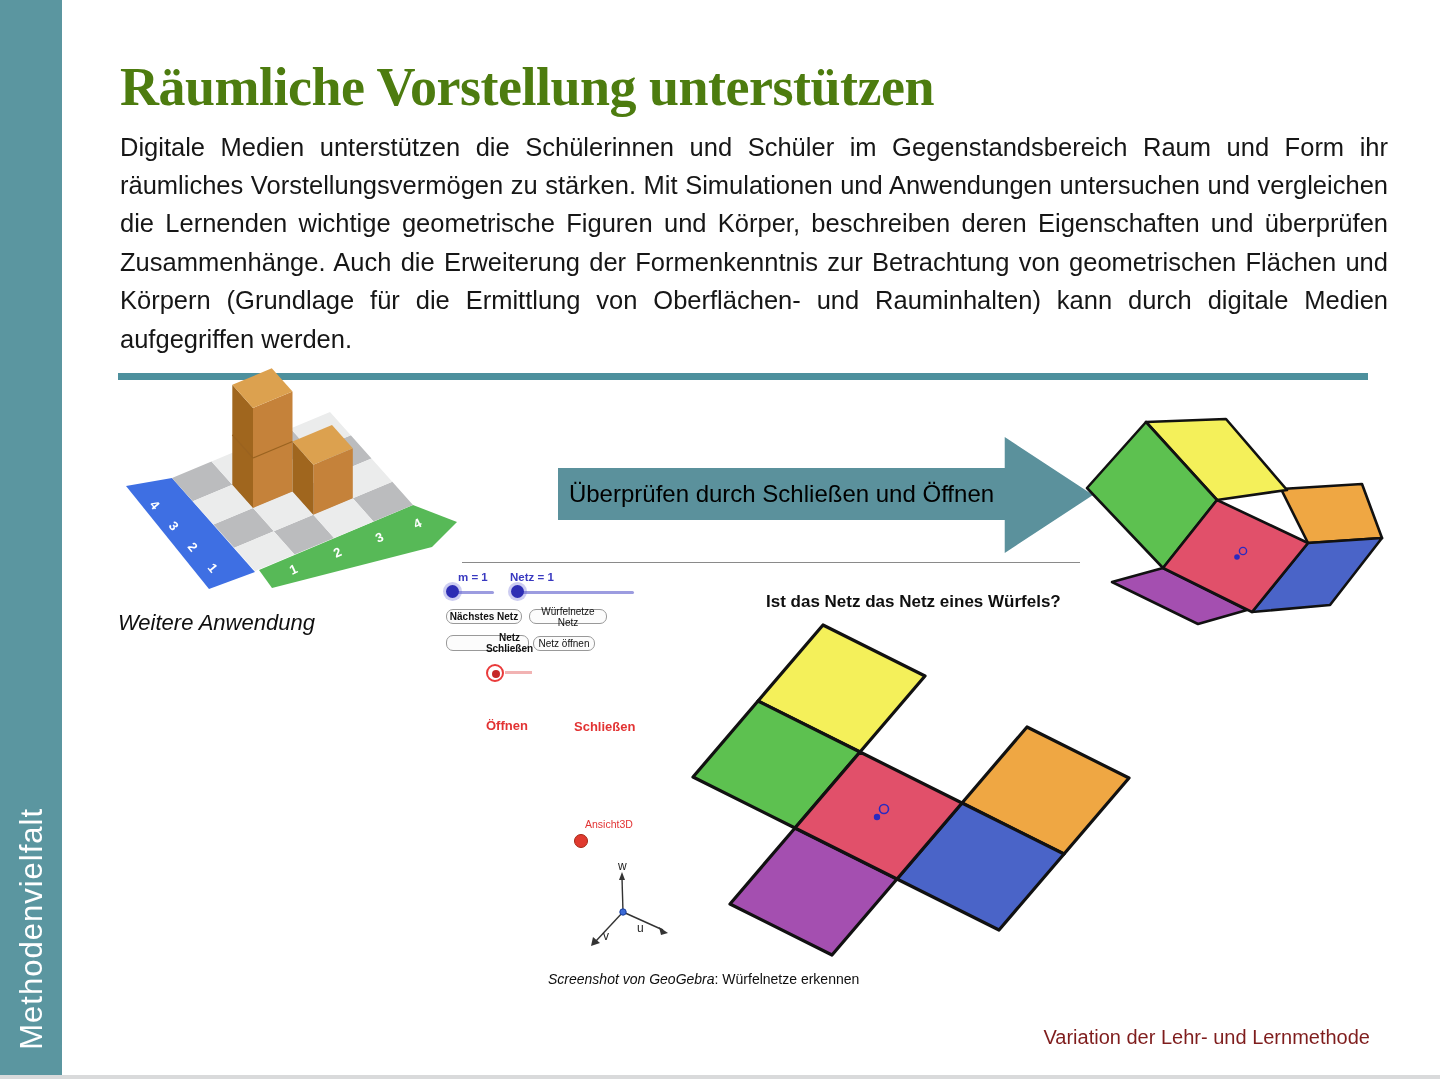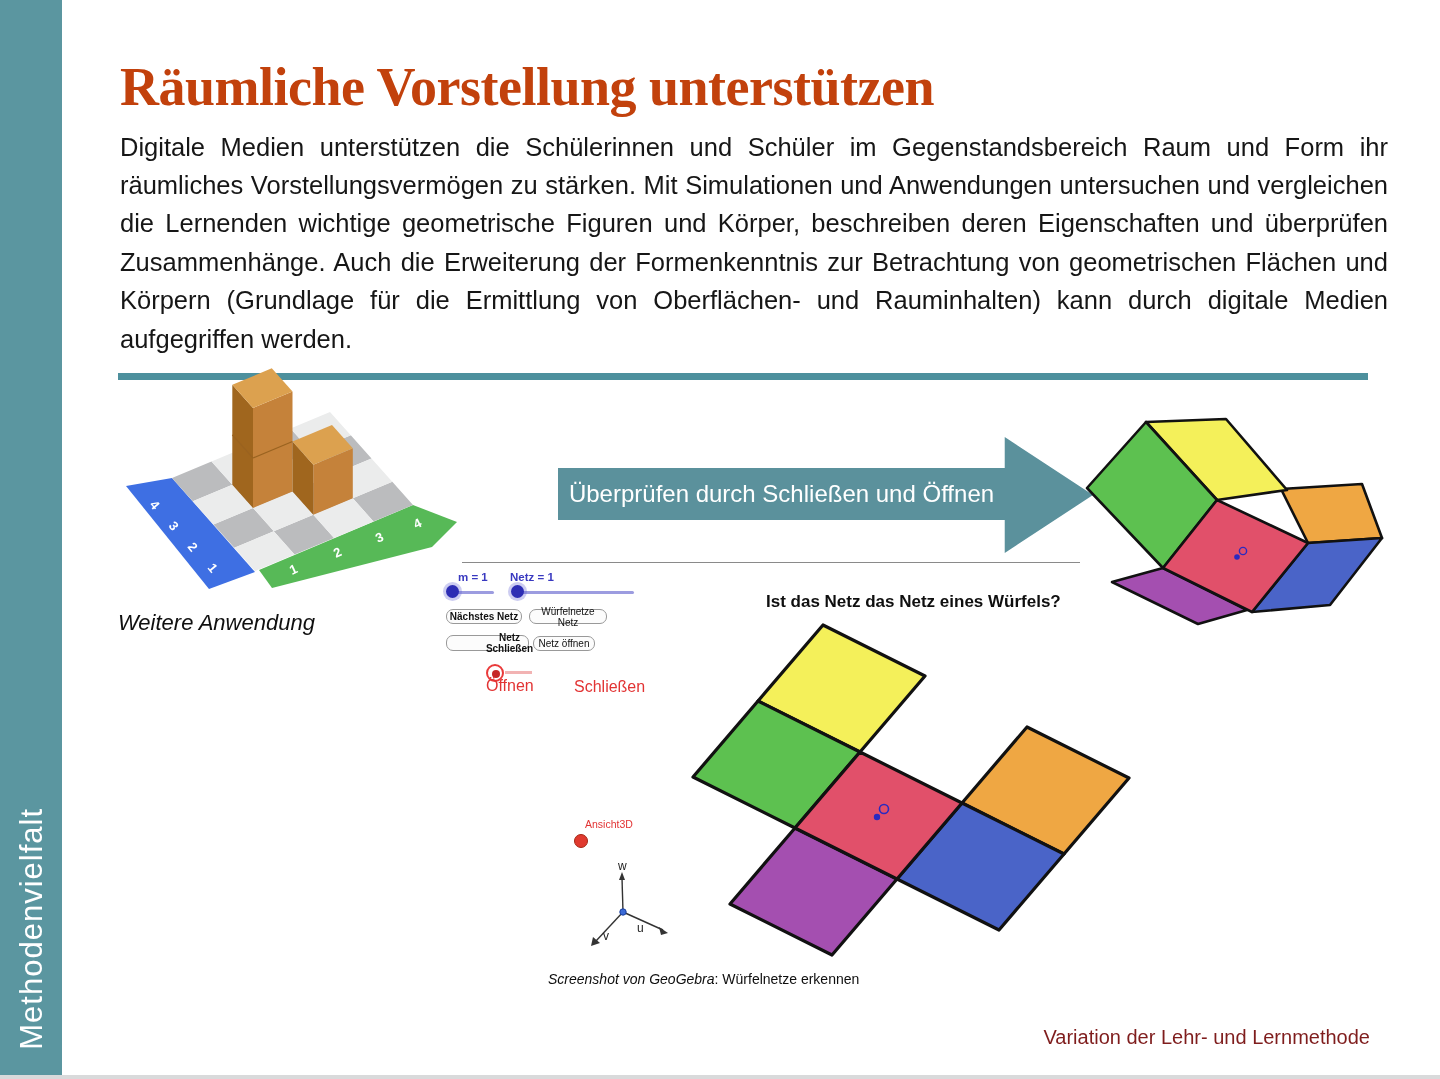--- a/index.html
+++ b/index.html
@@ -8,54 +8,54 @@
 
   
   .sidebar{position:absolute;left:0;top:0;width:62px;height:1076px;}
   .sidebar-label{position:absolute;left:14px;bottom:26px;writing-mode:vertical-rl;
                  transform:rotate(180deg);font-size:31px;color:#ffffff;letter-spacing:1px;}
   .bottom-strip{position:absolute;left:0;bottom:0;width:1440px;height:4px;background:#d9dadb;}
 
   
   .title{position:absolute;left:120px;top:20px;width:1280px;
          font-family:"Liberation Serif",serif;font-weight:bold;font-size:54px;
-         color:#c2410c;letter-spacing:-0.5px;}
+         color:#4d7c0f;letter-spacing:-0.5px;}
   .intro{position:absolute;left:120px;top:102px;width:1268px;font-size:25.5px;
          line-height:38.4px;text-align:justify;color:#161616;}
   .divider{position:absolute;left:118px;top:373px;width:1250px;height:7px;}
 
   
   .fig-caption-left{position:absolute;left:118px;top:610px;font-style:italic;
                     font-size:22px;color:#101010;}
   .caption{position:absolute;left:548px;top:971px;font-size:14px;color:#0e0e0e;}
   .caption .it{font-style:italic;}
   .footer-note{position:absolute;left:998px;top:1026px;width:372px;text-align:right;
                font-size:20px;}
 
   
   .arrow-banner{position:absolute;left:558px;top:437px;width:535px;height:116px;
     clip-path:polygon(0 26.7%,83.5% 26.7%,83.5% 0,100% 50%,83.5% 100%,83.5% 71.6%,0 71.6%);}
   .arrow-banner span{position:absolute;left:0;top:31px;width:447px;height:52px;line-height:52px;
-    text-align:center;color:#ffffff;font-size:24px;white-space:nowrap;}
+    text-align:center;color:#000000;font-size:24px;white-space:nowrap;}
 
   
   .gg-sep{position:absolute;left:462px;top:562px;width:618px;height:1px;background:#8a8a8a;}
   .gg-slider-label{position:absolute;font-size:11.5px;font-weight:bold;white-space:nowrap;}
   .gg-track{position:absolute;height:3px;border-radius:2px;}
   .gg-thumb{position:absolute;width:13px;height:13px;border-radius:50%;
             box-shadow:0 0 0 3px rgba(90,90,210,.30);}
   .gg-btn{position:absolute;background:#fcfcfc;border:1px solid #999;border-radius:7px;
           font-size:10px;color:#111;display:flex;align-items:center;justify-content:center;
           font-family:"Liberation Sans",sans-serif;padding:0;}
   .bold{font-weight:bold;}
   .gg-red-ring{position:absolute;left:486px;top:664px;width:18px;height:18px;border-radius:50%;
                border:2.5px solid #ea3b3b;box-sizing:border-box;background:transparent;}
   .gg-red-dot{position:absolute;left:4px;top:4px;width:8px;height:8px;border-radius:50%;background:#c62828;}
   .gg-red-track{position:absolute;left:505px;top:671px;width:27px;height:2.5px;background:#f2b3b3;}
-  .gg-red-label{position:absolute;font-size:16px;font-weight:normal;white-space:nowrap;}
+  .gg-red-label{position:absolute;font-size:13px;font-weight:bold;white-space:nowrap;margin-top:41px;}
   .gg-question{position:absolute;left:766px;top:592px;font-size:17px;font-weight:bold;
                color:#0f0f0f;white-space:nowrap;}
   .gg-view3d-label{position:absolute;left:585px;top:818px;font-size:10.5px;white-space:nowrap;}
   .gg-view3d-dot{position:absolute;left:574px;top:834px;width:14px;height:14px;border-radius:50%;
                  background:#e03a2f;border:1px solid #a52714;box-sizing:border-box;}
 
   svg{position:absolute;overflow:visible;}
   .net-poly{stroke:#111;stroke-width:3.2;stroke-linejoin:round;}
   .net-poly-sm{stroke:#111;stroke-width:2.6;stroke-linejoin:round;}
   .tile-light{fill:#ebecec;}

